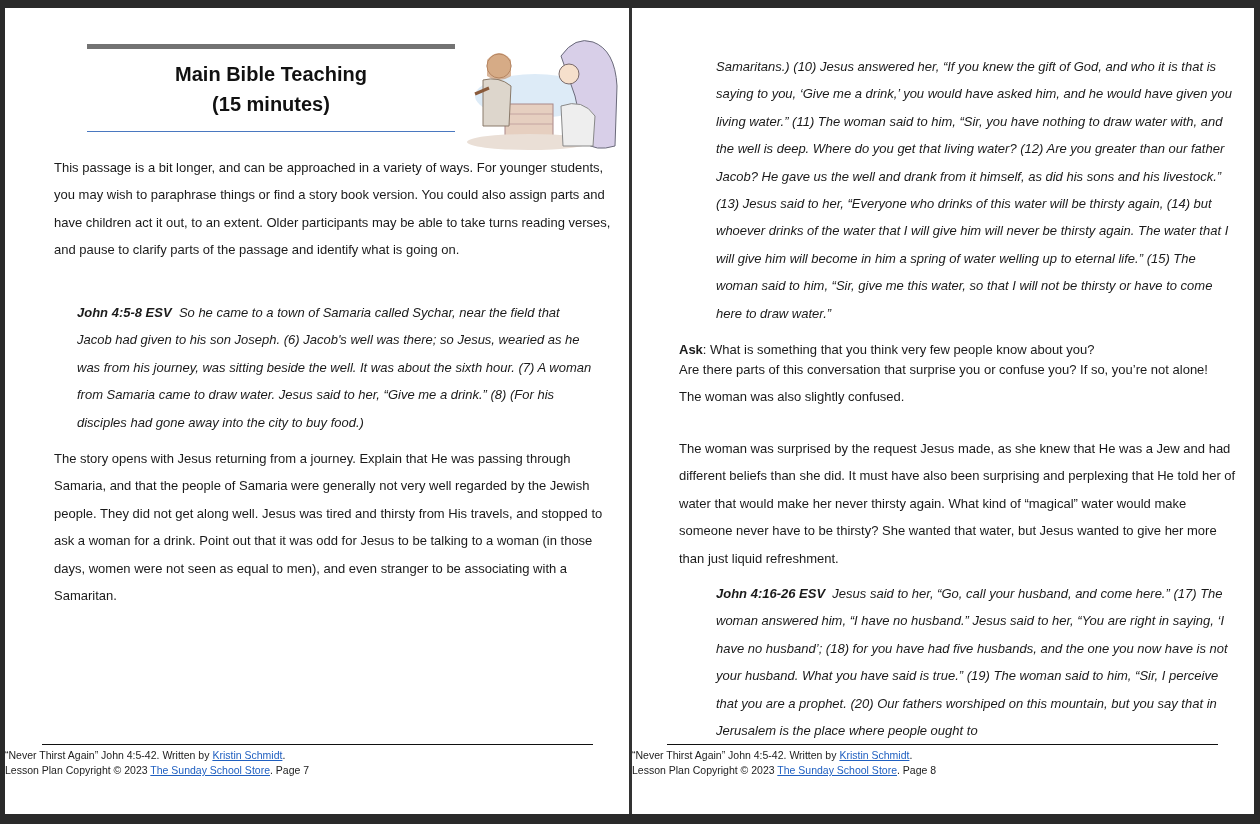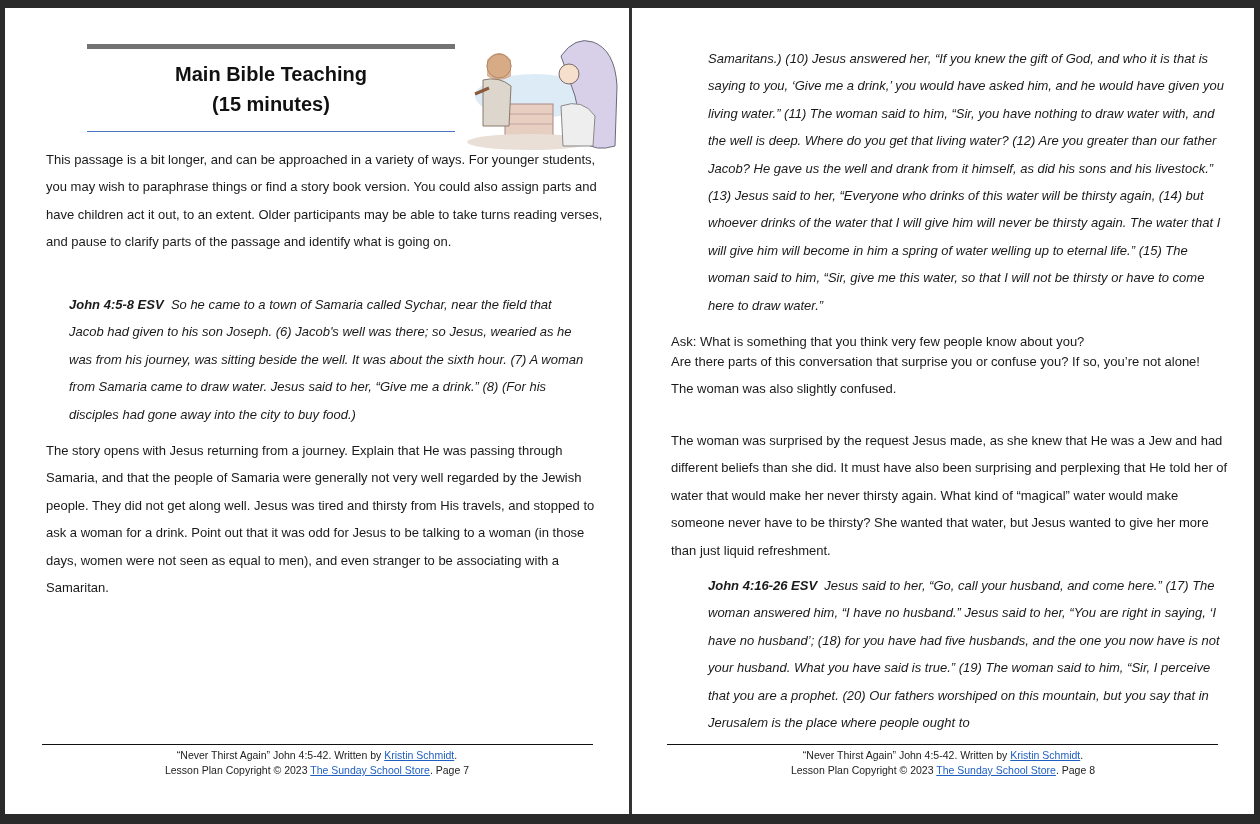--- a/index.html
+++ b/index.html
@@ -11,26 +11,26 @@
   .page.left { left: 5px; width: 624px; }
   .page.right { left: 632px; width: 622px; }
   .divider { position: absolute; left: 629px; top: 8px; width: 3px; height: 806px; background: #333; }
 
   .title-box { position: absolute; left: 82px; top: 36px; width: 368px; height: 82px;
     border-top: 5px solid #737373; border-bottom: 1px solid #4a78c0; text-align: center; }
   .title-box .t1, .title-box .t2 { font-weight: bold; font-size: 20px; line-height: 30px; color: #111; display: block; }
   .title-box .t1 { margin-top: 10px; }
   .illustration { position: absolute; left: 460px; top: 28px; width: 160px; height: 116px; }
 
-  .para { position: absolute; font-size: 13px; line-height: 27.4px; color: #1a1a1a; margin: 4px; }
+  .para { position: absolute; font-size: 13px; line-height: 27.4px; color: #1a1a1a; margin: 12px; }
   .scripture { font-style: italic; }
   .ref { font-weight: bold; font-style: italic; }
-  .ask-label { font-weight: normal; }
+  .ask-label { font-weight: bold; }
 
-  .footer { position: absolute; left: 0; right: 0; text-align: center; font-size: 10.5px; line-height: 15px; color: #222; }
+  .footer { position: absolute; left: 0; right: 0; text-align: left; font-size: 10.5px; line-height: 15px; color: #222; }
   .footer-rule { position: absolute; height: 1px; background: #111; }
   .footer a { color: #1f5fc0; text-decoration: underline; }
 </style>
 </head>
 <body>
 
 <div class="page left">
   <div class="title-box">
     <span class="t1">Main Bible Teaching</span>
     <span class="t2">(15 minutes)</span>

